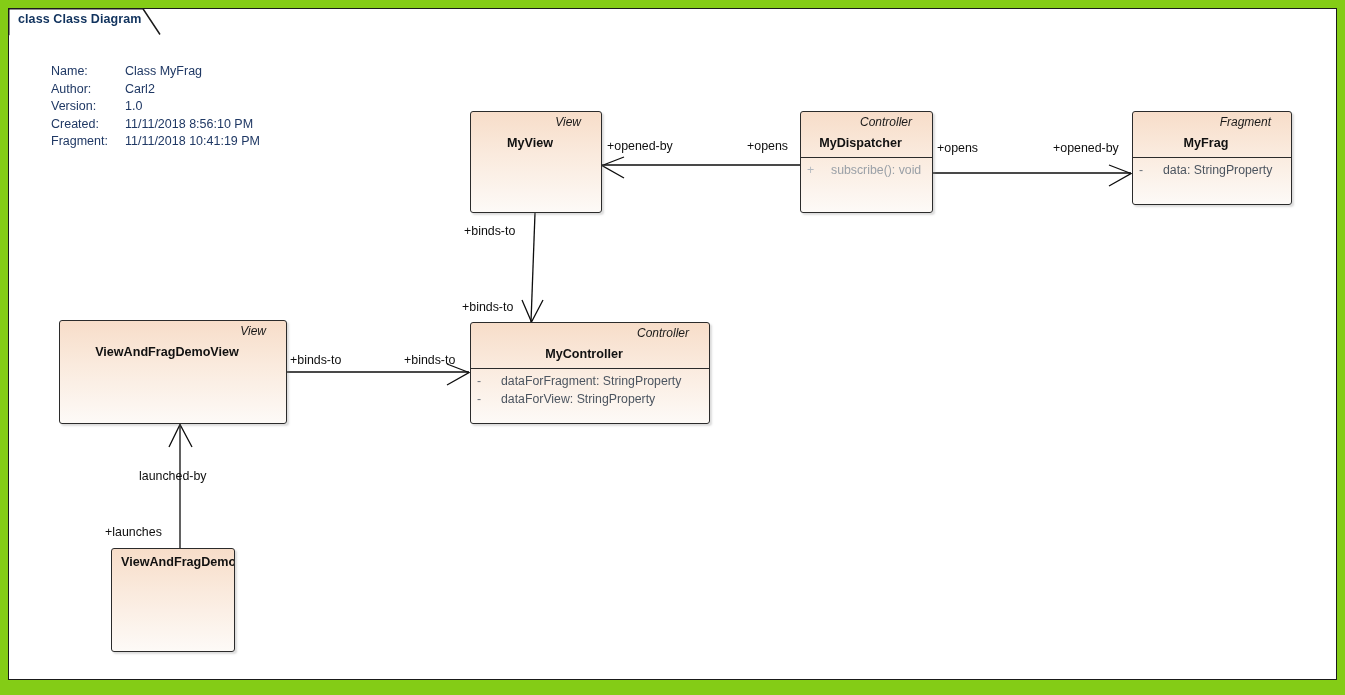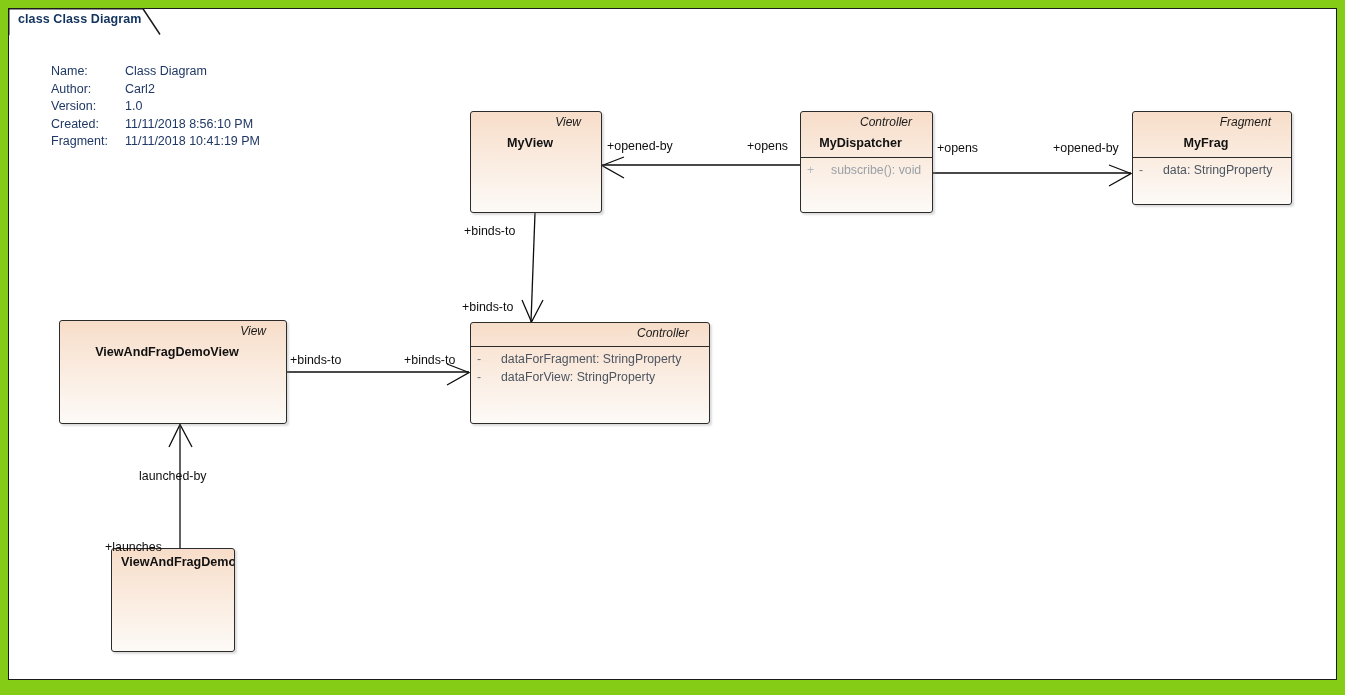--- a/index.html
+++ b/index.html
@@ -165,21 +165,21 @@
       <path d="M 0.75 27.3 L 0.75 0.75 L 135 0.75 L 152 26.5" fill="#ffffff" stroke="#1a1a1a" stroke-width="1.5" stroke-linejoin="miter"></path>
     </svg>
     <div id="diagram-tab-label">class Class Diagram</div>
   </div>
 
   <div id="meta">
     <table>
       <tbody>
           <tr>
         <td class="k">Name:</td>
-        <td class="v">Class Diagram</td>
+        <td class="v">Class MyFrag</td>
       </tr>
       <tr>
         <td class="k">Author:</td>
         <td class="v">Carl2</td>
       </tr>
       <tr>
         <td class="k">Version:</td>
         <td class="v">1.0</td>
       </tr>
       <tr>
@@ -239,21 +239,21 @@
   <div class="conn-label" style="left:464px; top:224px;">+binds-to</div>
 
   <div class="conn-label" style="left:462px; top:300px;">+binds-to</div>
 
   <div class="conn-label" style="left:290px; top:353px;">+binds-to</div>
 
   <div class="conn-label" style="left:404px; top:353px;">+binds-to</div>
 
   <div class="conn-label" style="left:139px; top:469px;">launched-by</div>
 
-  <div class="conn-label" style="left:105px; top:525px;margin-top:15px;">+launches</div>
+  <div class="conn-label" style="left:105px; top:525px;">+launches</div>
 
   <div class="uml-class" style="left:470px; top:111px; width:132px; height:102px;">
     <div class="uml-head">
       <div class="uml-stereo">View</div>
       <div class="uml-name">MyView</div>
     </div>
   </div>
 
   <div class="uml-class" style="left:800px; top:111px; width:133px; height:102px;">
     <div class="uml-head">
@@ -286,20 +286,21 @@
   <div class="uml-class" style="left:59px; top:320px; width:228px; height:104px;">
     <div class="uml-head">
       <div class="uml-stereo">View</div>
       <div class="uml-name">ViewAndFragDemoView</div>
     </div>
   </div>
 
   <div class="uml-class" style="left:470px; top:322px; width:240px; height:102px;">
     <div class="uml-head">
       <div class="uml-stereo">Controller</div>
+      <div class="uml-name">MyController</div>
     </div>
     <div class="uml-divider"></div>
     <div class="uml-body">
       <div class="uml-attr">
         <span class="vis">-</span>
         <span>dataForFragment: StringProperty</span>
       </div>
       <div class="uml-attr">
         <span class="vis">-</span>
         <span>dataForView: StringProperty</span>

